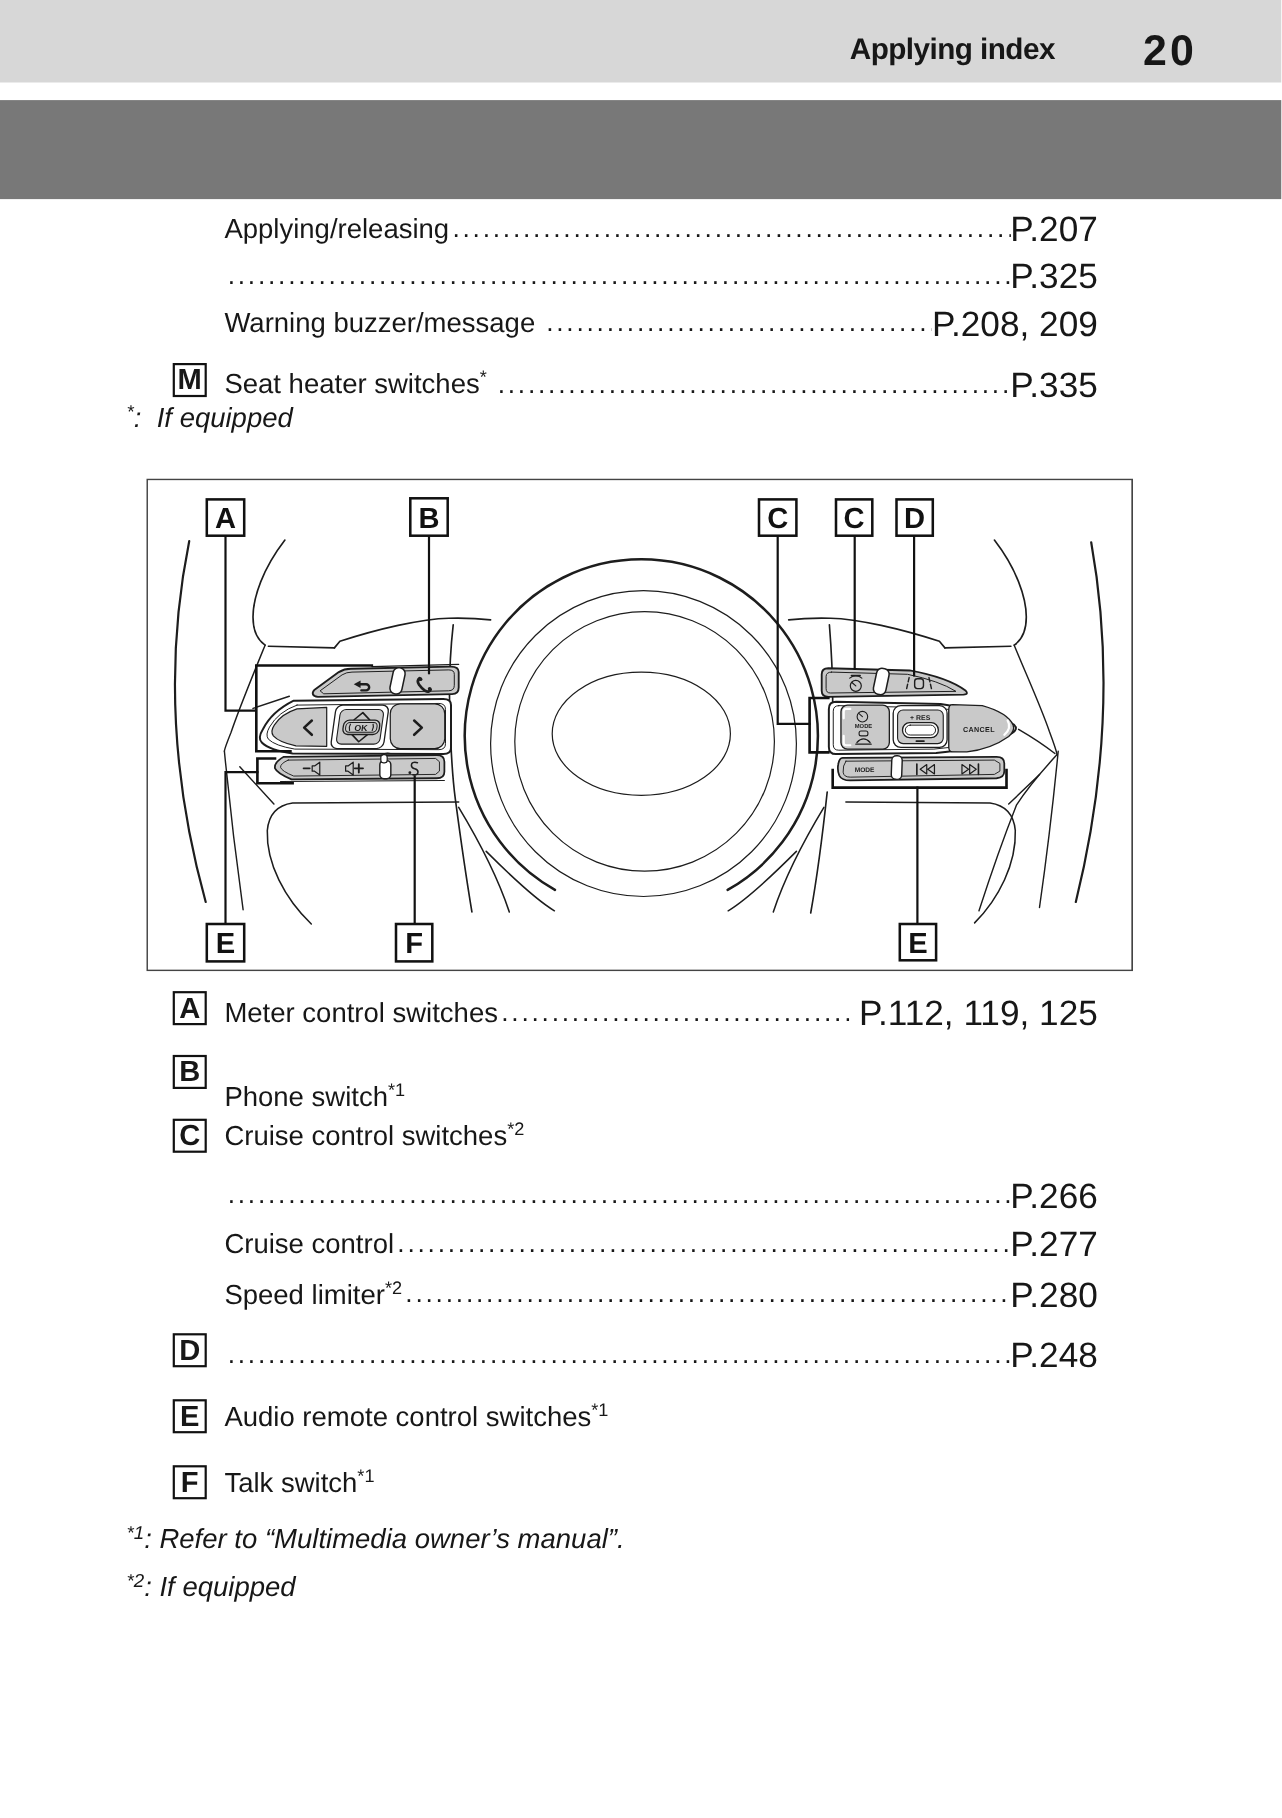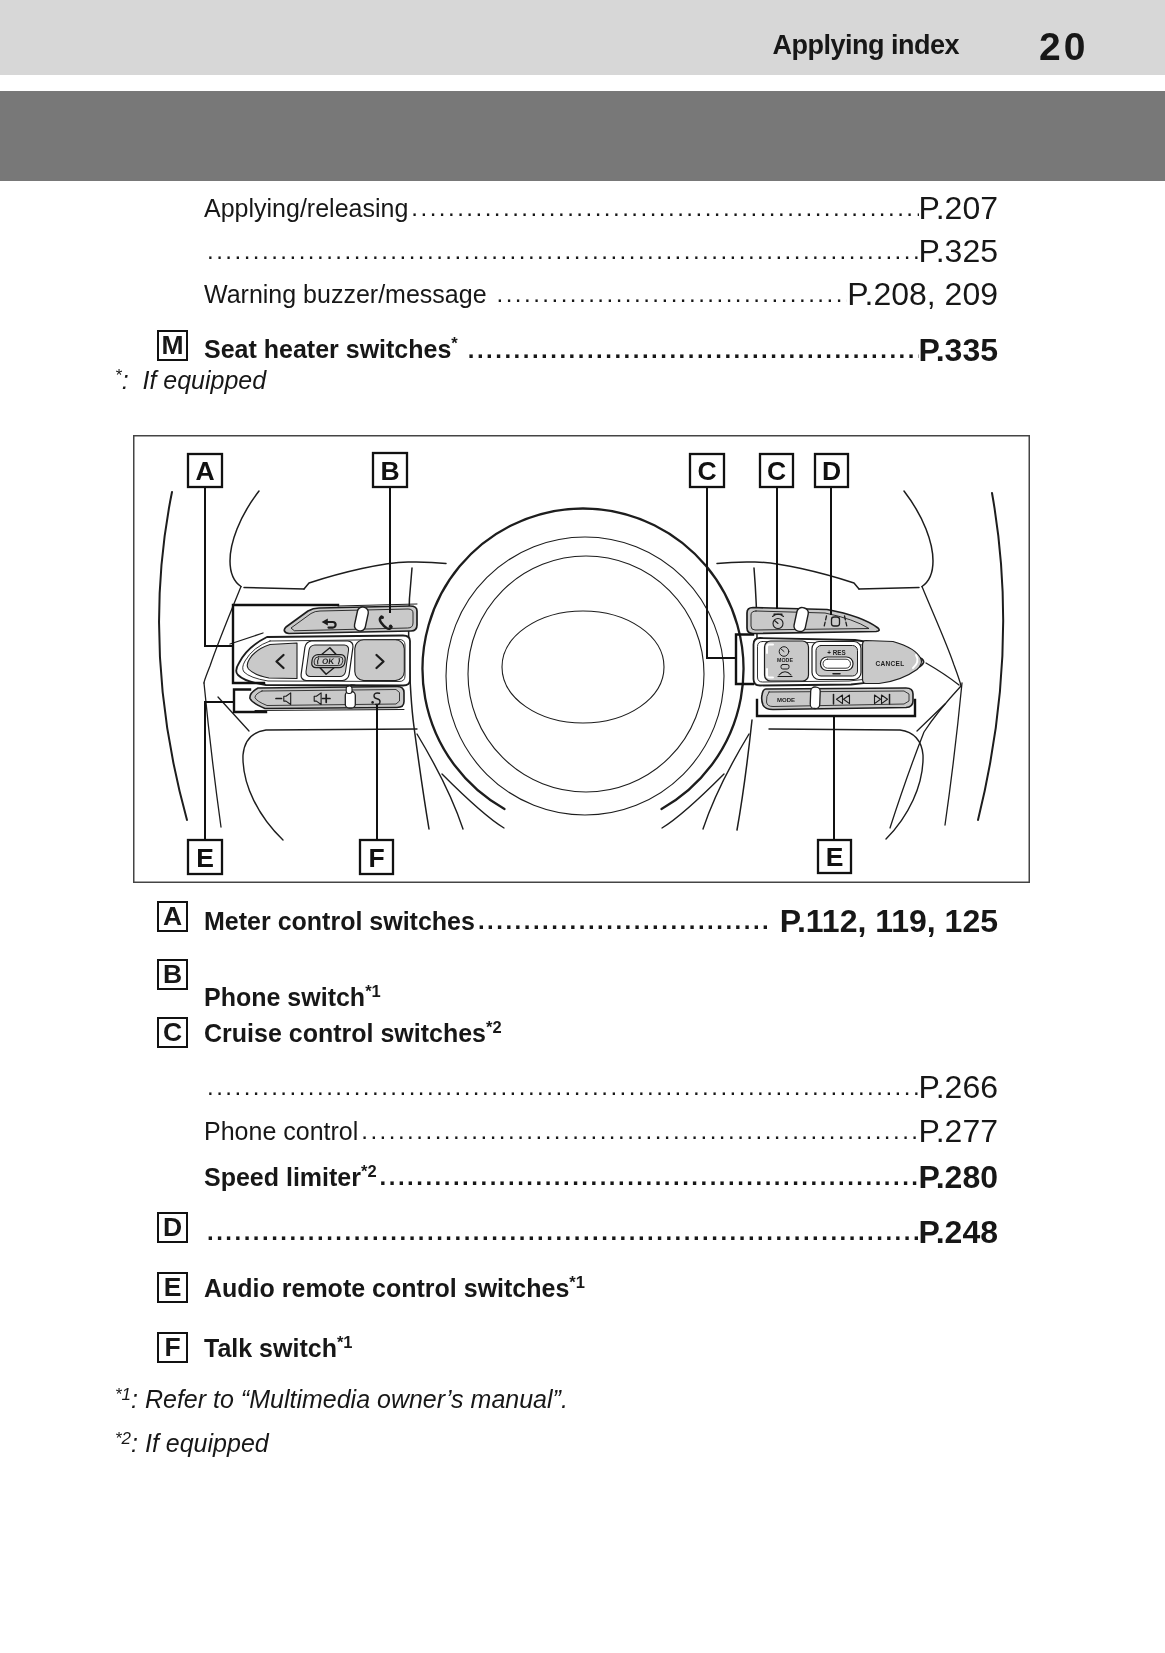--- a/index.html
+++ b/index.html
@@ -5,21 +5,21 @@
 html,body{margin:0;padding:0;background:#fff;}
 body{width:1165px;height:1653px;position:relative;font-family:"Liberation Sans",sans-serif;color:#171717;overflow:hidden;}
 .abs{position:absolute;}
 .topbar{position:absolute;left:0;top:0;width:1165px;height:75px;background:#d7d7d7;}
 .darkbar{position:absolute;left:0;top:91px;width:1165px;height:90px;background:#787878;}
 .hTitle{position:absolute;top:32px;right:206px;font-size:27px;font-weight:bold;line-height:1;letter-spacing:-0.5px;}
 .hNum{position:absolute;top:27px;left:1039px;font-size:39px;font-weight:bold;line-height:1;letter-spacing:3px;}
 .row{position:absolute;left:204px;width:794px;display:flex;align-items:center;line-height:1;font-size:25px;white-space:nowrap;}
 .row .dots{flex:1 1 auto;overflow:hidden;letter-spacing:2.5px;padding-left:3px;font-size:24px;}
 .row .pg{flex:0 0 auto;font-size:32px;}
-.b{font-weight:bold;}
+.b{font-weight:normal;}
 .bx{position:absolute;left:157px;width:27px;height:27px;border:2.3px solid #111;line-height:27.5px;font-size:26.5px;font-weight:bold;text-align:center;}
 .sup{font-size:16.5px;position:relative;top:-9px;letter-spacing:0;}
 .note{position:absolute;left:115px;font-size:25px;line-height:1;font-style:italic;}
 .note .sup{font-size:17px;top:-8px;}
 </style>
 </head>
 <body>
 <div class="topbar"></div>
 <div class="hTitle">Applying index</div>
 <div class="hNum">20</div>
@@ -240,21 +240,21 @@
   </div>
 <div class="bx" style="top:1017px">C</div>
 <div class="row b" style="top:1021.3px">
     <span>Cruise control switches<span class="sup">*2</span></span>
   </div>
 <div class="row" style="top:1071px">
     <span class="dots">..........................................................................................................................</span>
     <span class="pg">P.266</span>
   </div>
 <div class="row" style="top:1115px">
-    <span>Phone control</span>
+    <span>Cruise control</span>
     <span class="dots">..........................................................................................................................</span>
     <span class="pg">P.277</span>
   </div>
 <div class="row b" style="top:1161.3px">
     <span>Speed limiter<span class="sup">*2</span></span>
     <span class="dots">..........................................................................................................................</span>
     <span class="pg">P.280</span>
   </div>
 <div class="bx" style="top:1212px">D</div>
 <div class="row b" style="top:1216.3px">

